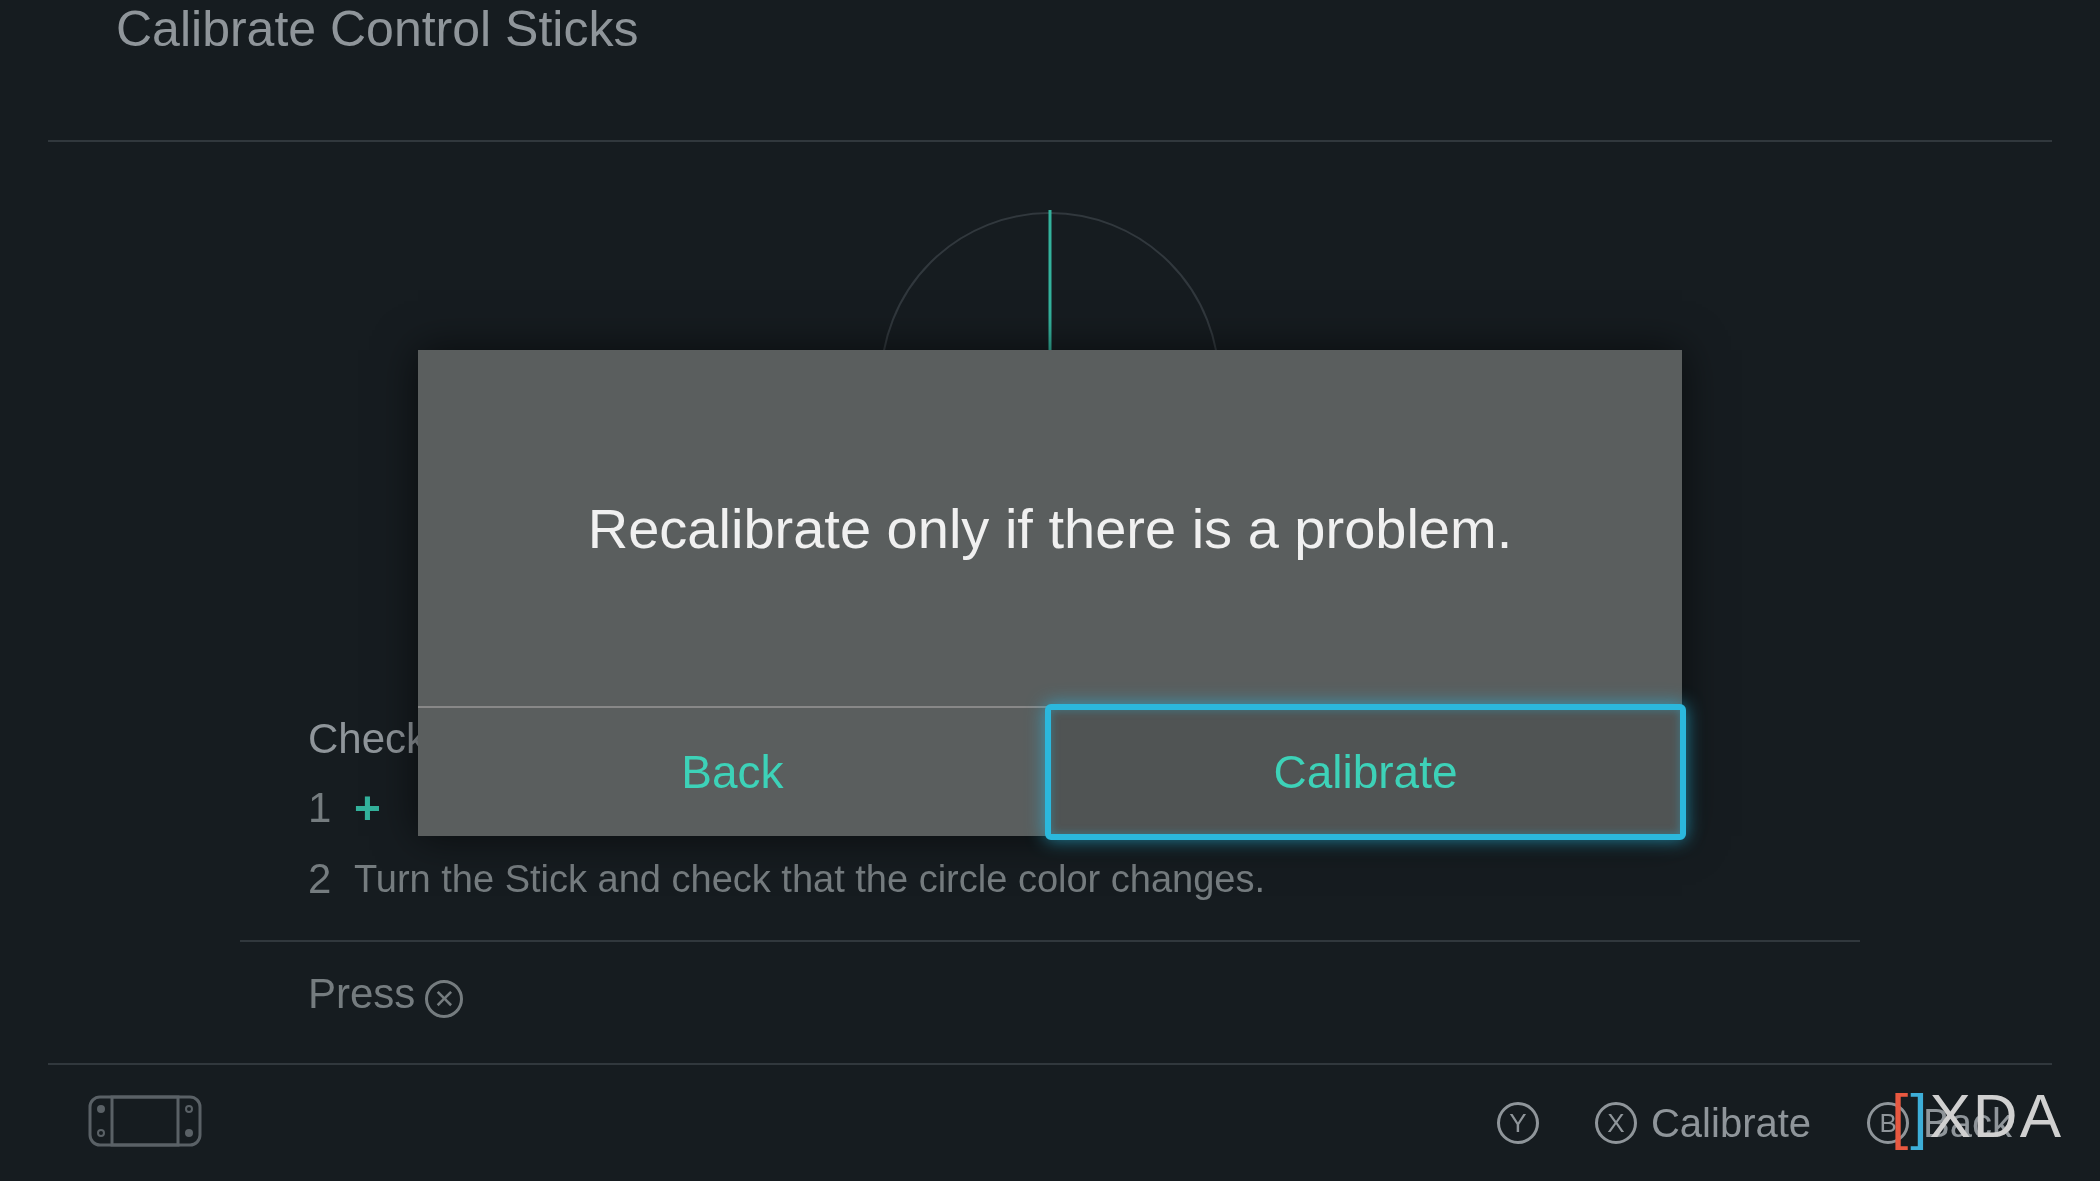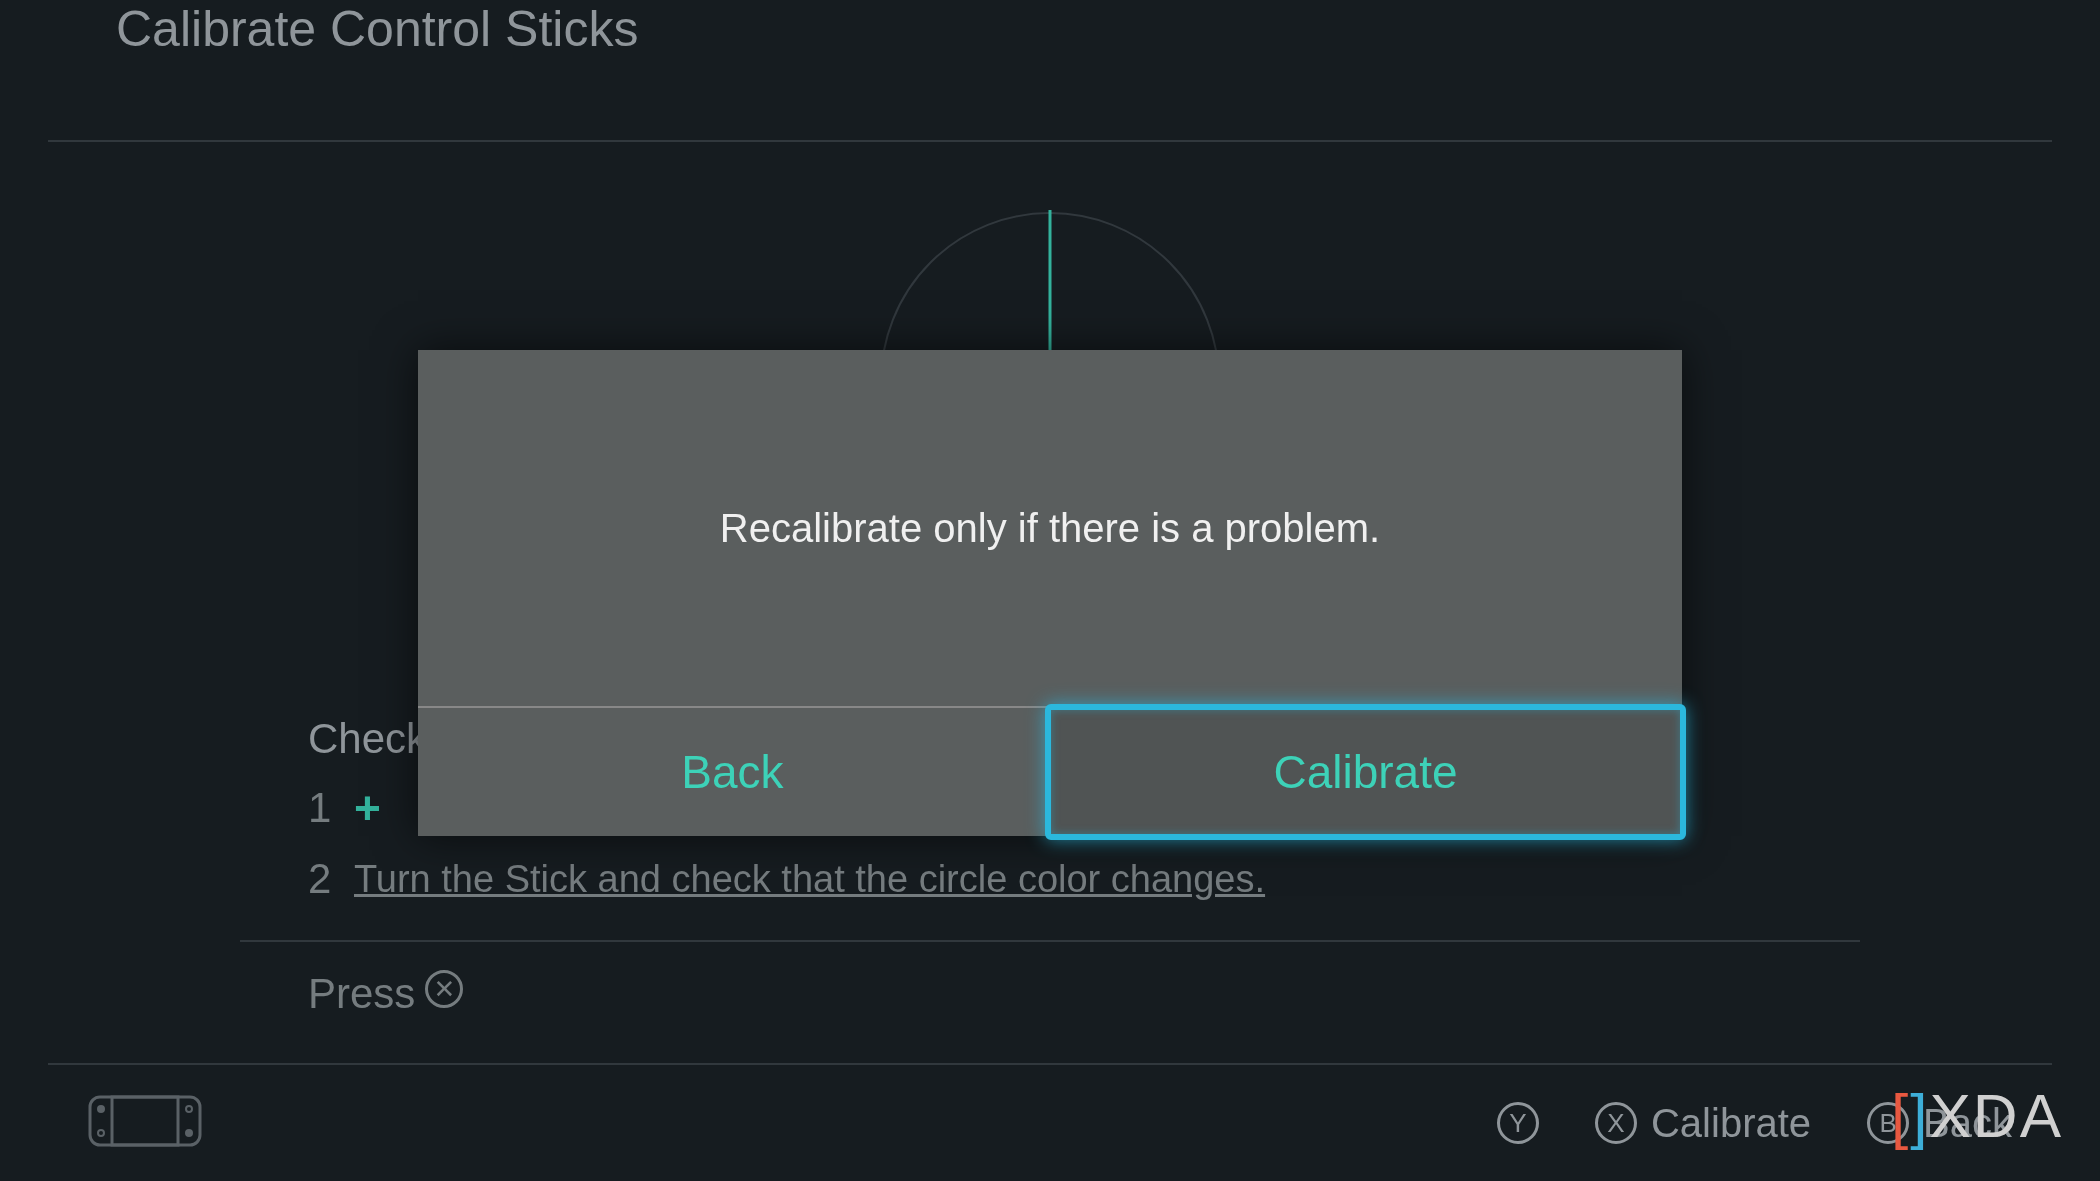--- a/index.html
+++ b/index.html
@@ -68,21 +68,20 @@
       margin-bottom: 20px;
     }
     .step-num {
       font-size: 42px;
       color: #8a9296;
       width: 28px;
     }
     .step-text {
       font-size: 38px;
       color: #8a9296;
-      text-decoration: underline;
     }
     .plus-icon {
       color: #3dd2b8;
       font-size: 46px;
       font-weight: bold;
     }
     .hr-mid {
       position: absolute;
       top: 940px;
       left: 240px;
@@ -90,21 +89,21 @@
       height: 2px;
       background: #3a4248;
     }
     .recalib-text {
       position: absolute;
       top: 970px;
       left: 308px;
       font-size: 42px;
       color: #8a9296;
       display: flex;
-      align-items: flex-start;
+      align-items: flex-end;
       gap: 10px;
     }
     .circle-icon {
       display: inline-flex;
       width: 38px;
       height: 38px;
       border: 3px solid #8a9296;
       border-radius: 50%;
       align-items: center;
       justify-content: center;
@@ -158,21 +157,21 @@
     }
     .dialog-message {
       position: absolute;
       top: 0;
       left: 0;
       right: 0;
       height: 358px;
       display: flex;
       align-items: center;
       justify-content: center;
-      font-size: 40px;
+      font-size: 56px;
       color: #f0f0f0;
       border-bottom: 2px solid #888;
     }
     .dialog-buttons {
       position: absolute;
       bottom: 0;
       left: 0;
       right: 0;
       height: 128px;
       display: flex;

